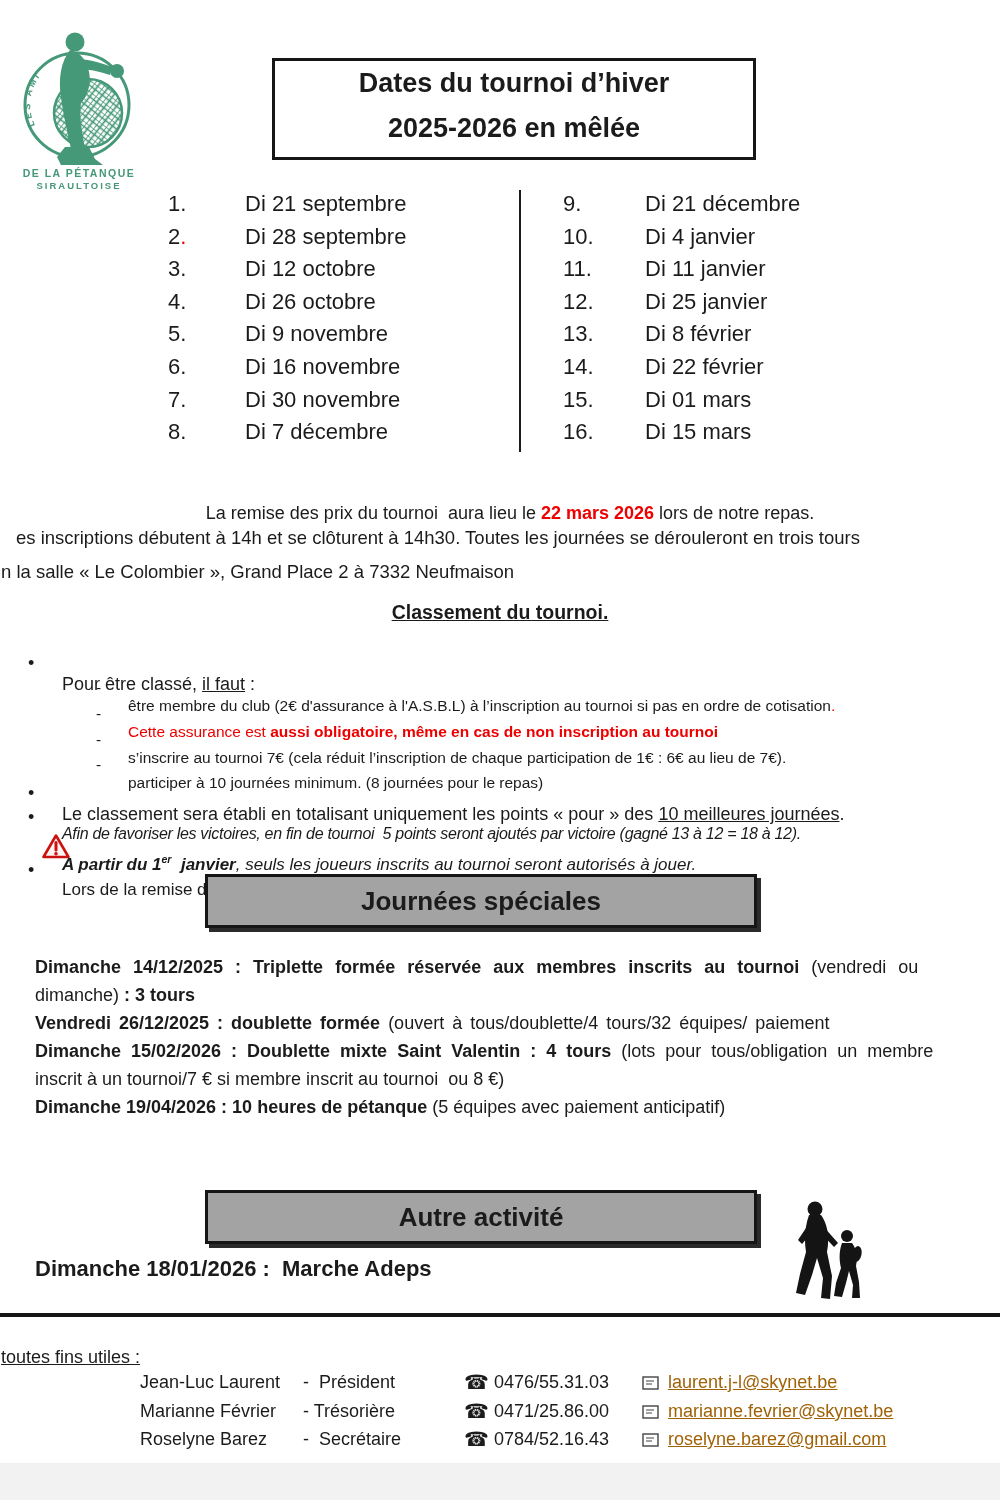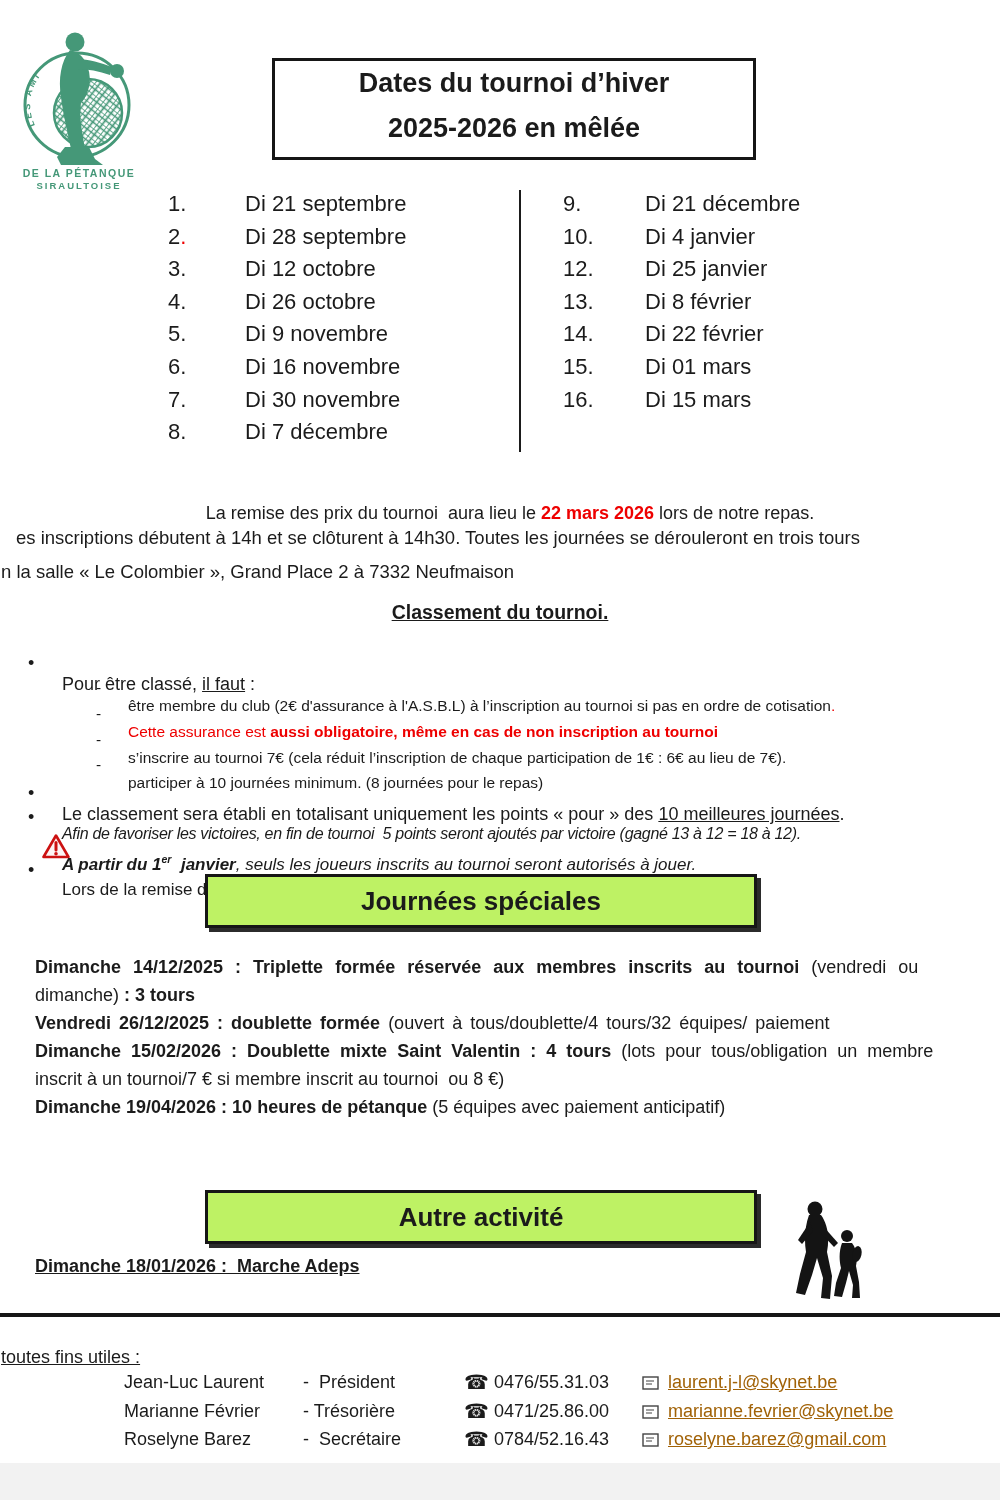--- a/index.html
+++ b/index.html
@@ -44,38 +44,38 @@
   .bullet-mark { position:absolute; left:28px; font-size:18px; }
   .sub-line { font-size:15.5px; }
   .dash-mark { position:absolute; left:96px; font-size:15.5px; }
   .sub-text { position:absolute; left:128px; }
   .bullet-text { position:absolute; left:62px; }
 
   .sec-box {
     left:205px; width:546px; height:48px;
     border:3px solid #161616; box-shadow:4px 4px 0 rgba(20,20,20,0.9);
     text-align:center; font-size:26px; font-weight:bold; line-height:48px;
-    background:#bef264;
+    background:#a3a3a3;
   }
   .box-special { top:874px; }
   .box-autre { top:1190px; }
 
   .special { left:35px; top:957px; font-size:18px; }
   .special .sp-line { height:28px; white-space:pre; }
   .sp-just1 { word-spacing:7px; }
   .sp-just3 { word-spacing:3px; }
   .sp-just5 { word-spacing:5px; }
 
-  .marche { left:35px; top:1256px; font-size:18px; font-weight:bold;text-decoration:underline; }
+  .marche { left:35px; top:1256px; font-size:22px; font-weight:bold; }
 
   .footer-rule { left:0; top:1313px; width:1000px; height:4px; background:#161616; }
   .footer-note { left:1px; top:1347px; font-size:18px; text-decoration:underline; }
   .contacts { left:0; top:1372px; width:1000px; font-size:18px; }
   .contact-row { position:relative; height:28.5px; }
-  .c-name  { position:absolute; left:124px; }
+  .c-name  { position:absolute; left:140px; }
   .c-role  { position:absolute; left:303px; }
   .c-phone-icon { position:absolute; left:464px; font-size:20px; top:-2px; }
   .c-phone { position:absolute; left:494px; }
   .c-mail-icon { position:absolute; left:642px; top:3px; }
   .c-email { position:absolute; left:668px; color:#a16207; text-decoration:underline; cursor:pointer; }
 
   .bottom-strip { left:0; top:1463px; width:1000px; height:37px; background:#f2f2f2; }
 
   sup { font-size:0.62em; }
 </style>
@@ -154,20 +154,24 @@
   <div class="abs v-divider"></div>
 
   <div class="abs dates-col dates-right">
     <div class="date-row">
         <span class="date-num" data-bind="dates.right.0.n">9.</span>
         <span data-bind="dates.right.0.d">Di 21 décembre</span>
       </div>
     <div class="date-row">
         <span class="date-num" data-bind="dates.right.1.n">10.</span>
         <span data-bind="dates.right.1.d">Di 4 janvier</span>
+      </div>
+    <div class="date-row">
+        <span class="date-num" data-bind="dates.right.2.n">11.</span>
+        <span data-bind="dates.right.2.d">Di 11 janvier</span>
       </div>
     <div class="date-row">
         <span class="date-num" data-bind="dates.right.3.n">12.</span>
         <span data-bind="dates.right.3.d">Di 25 janvier</span>
       </div>
     <div class="date-row">
         <span class="date-num" data-bind="dates.right.4.n">13.</span>
         <span data-bind="dates.right.4.d">Di 8 février</span>
       </div>
     <div class="date-row">

